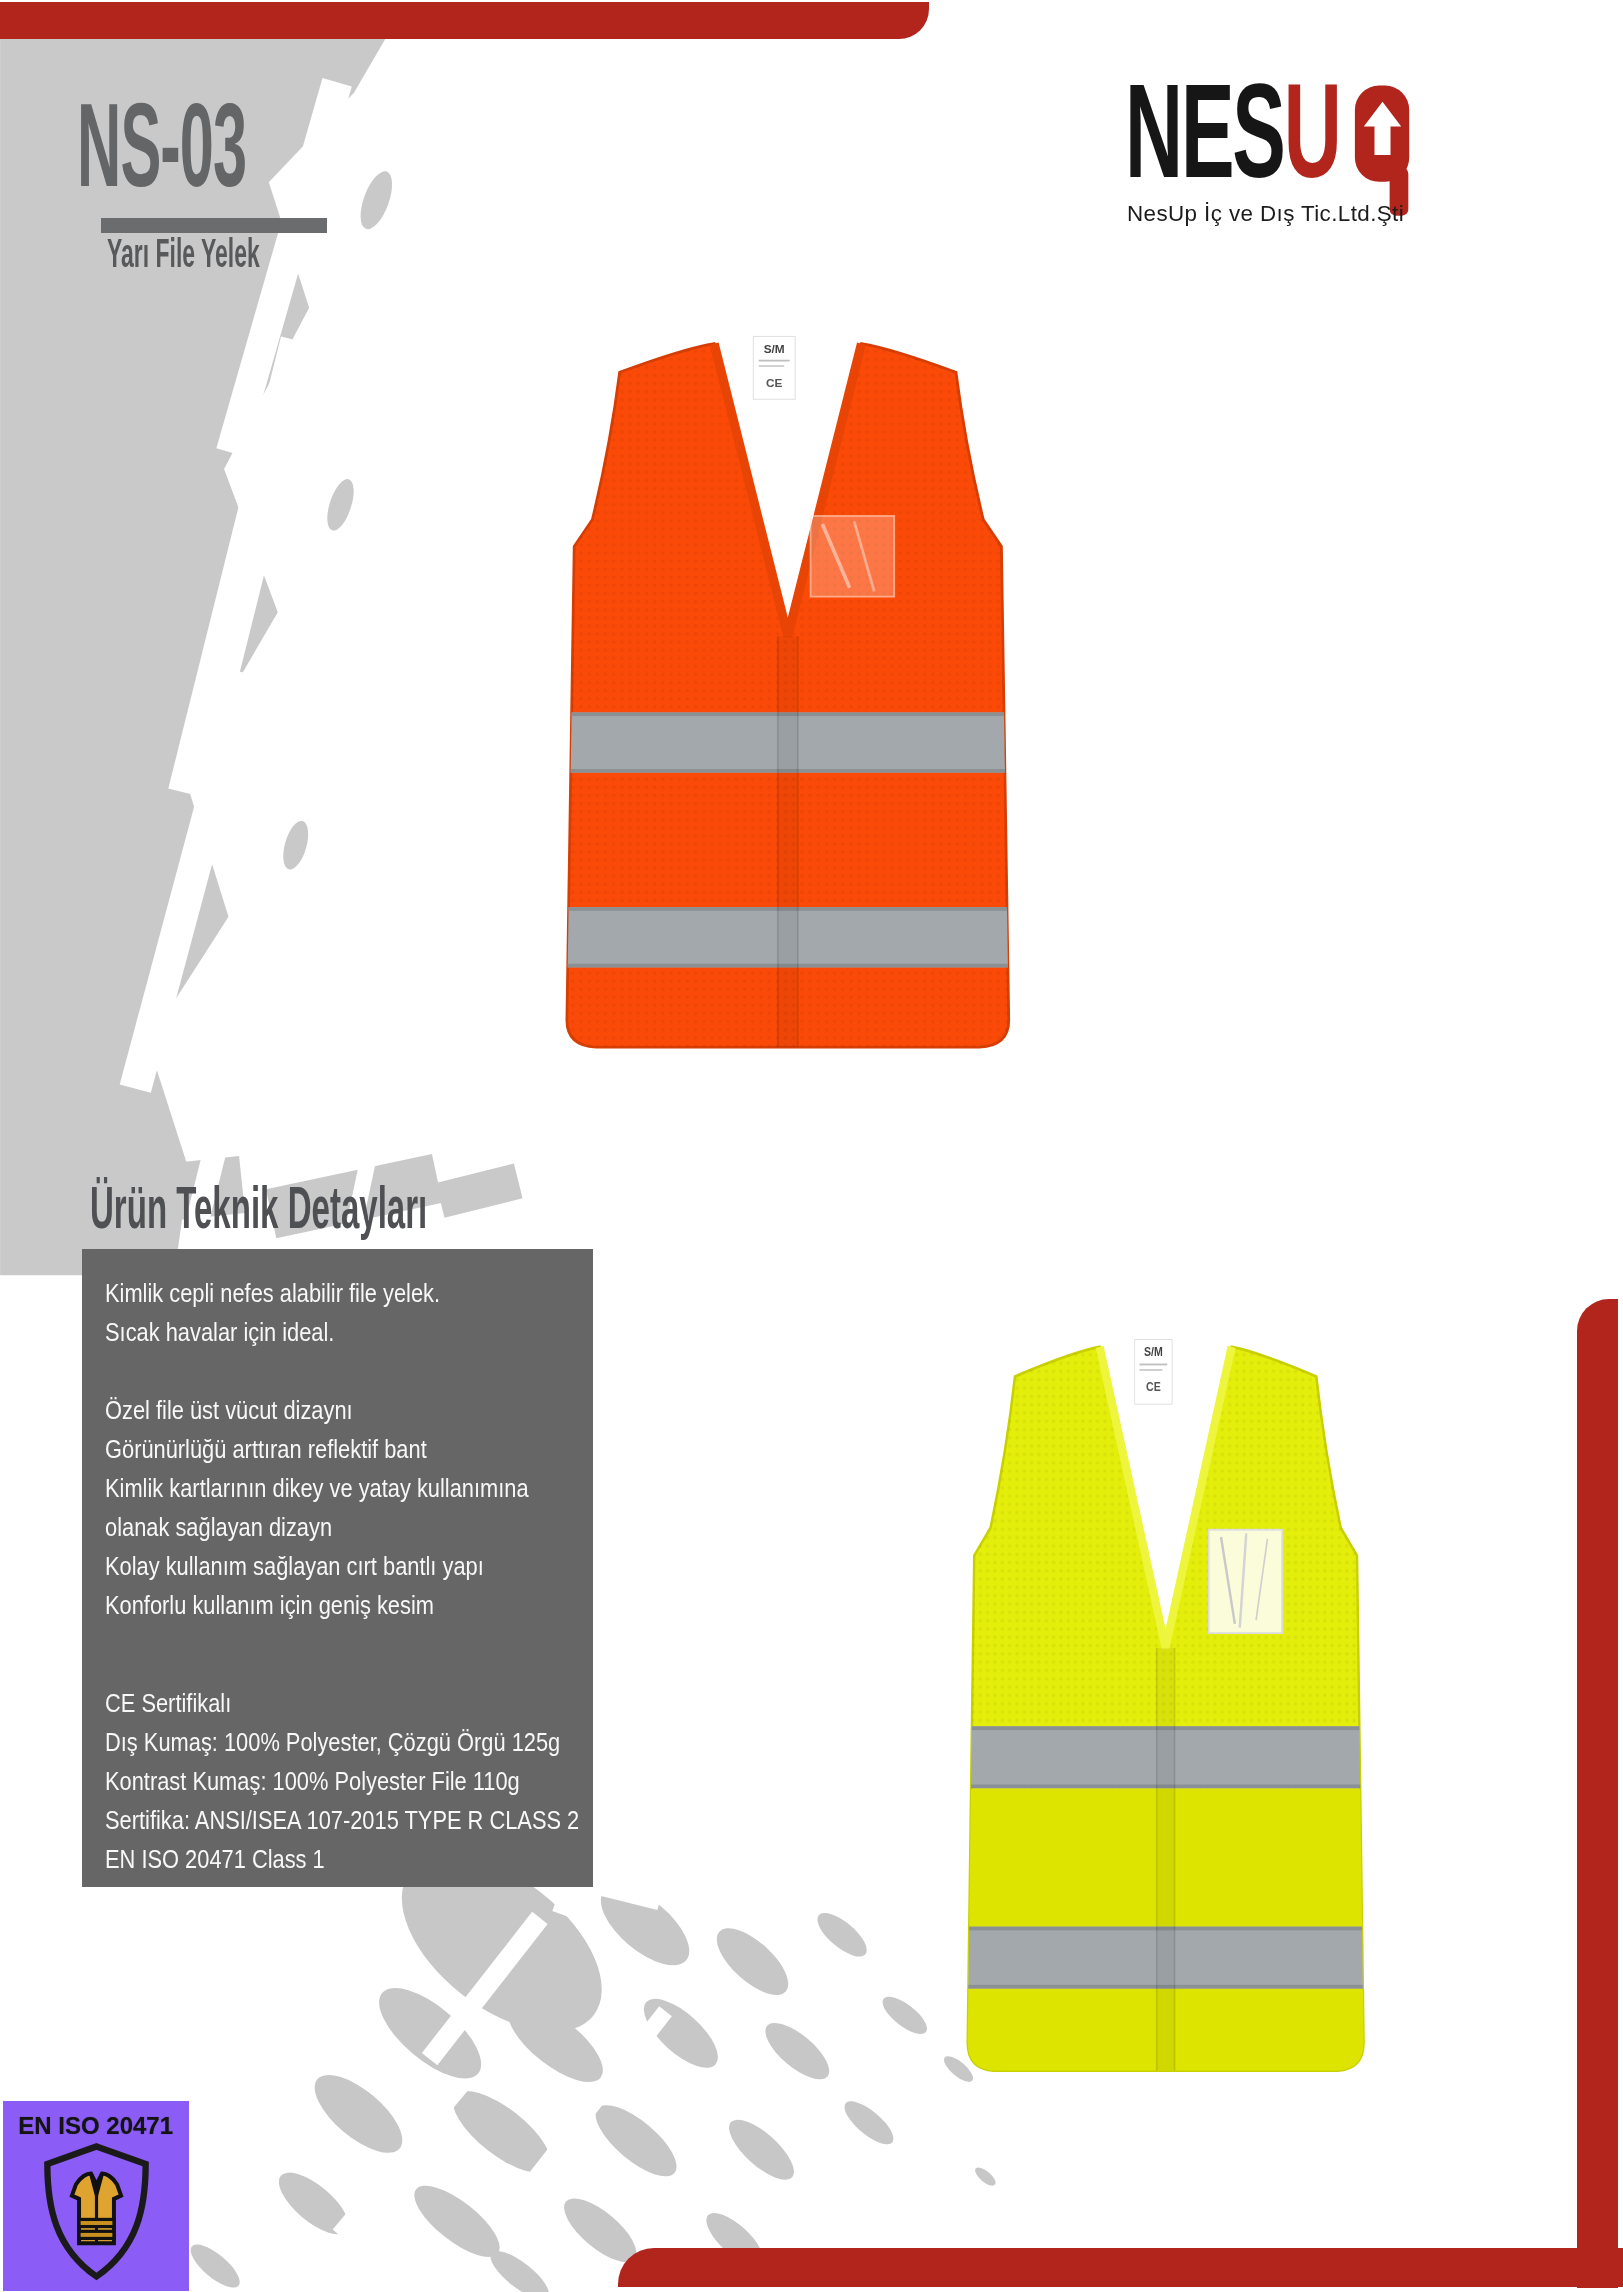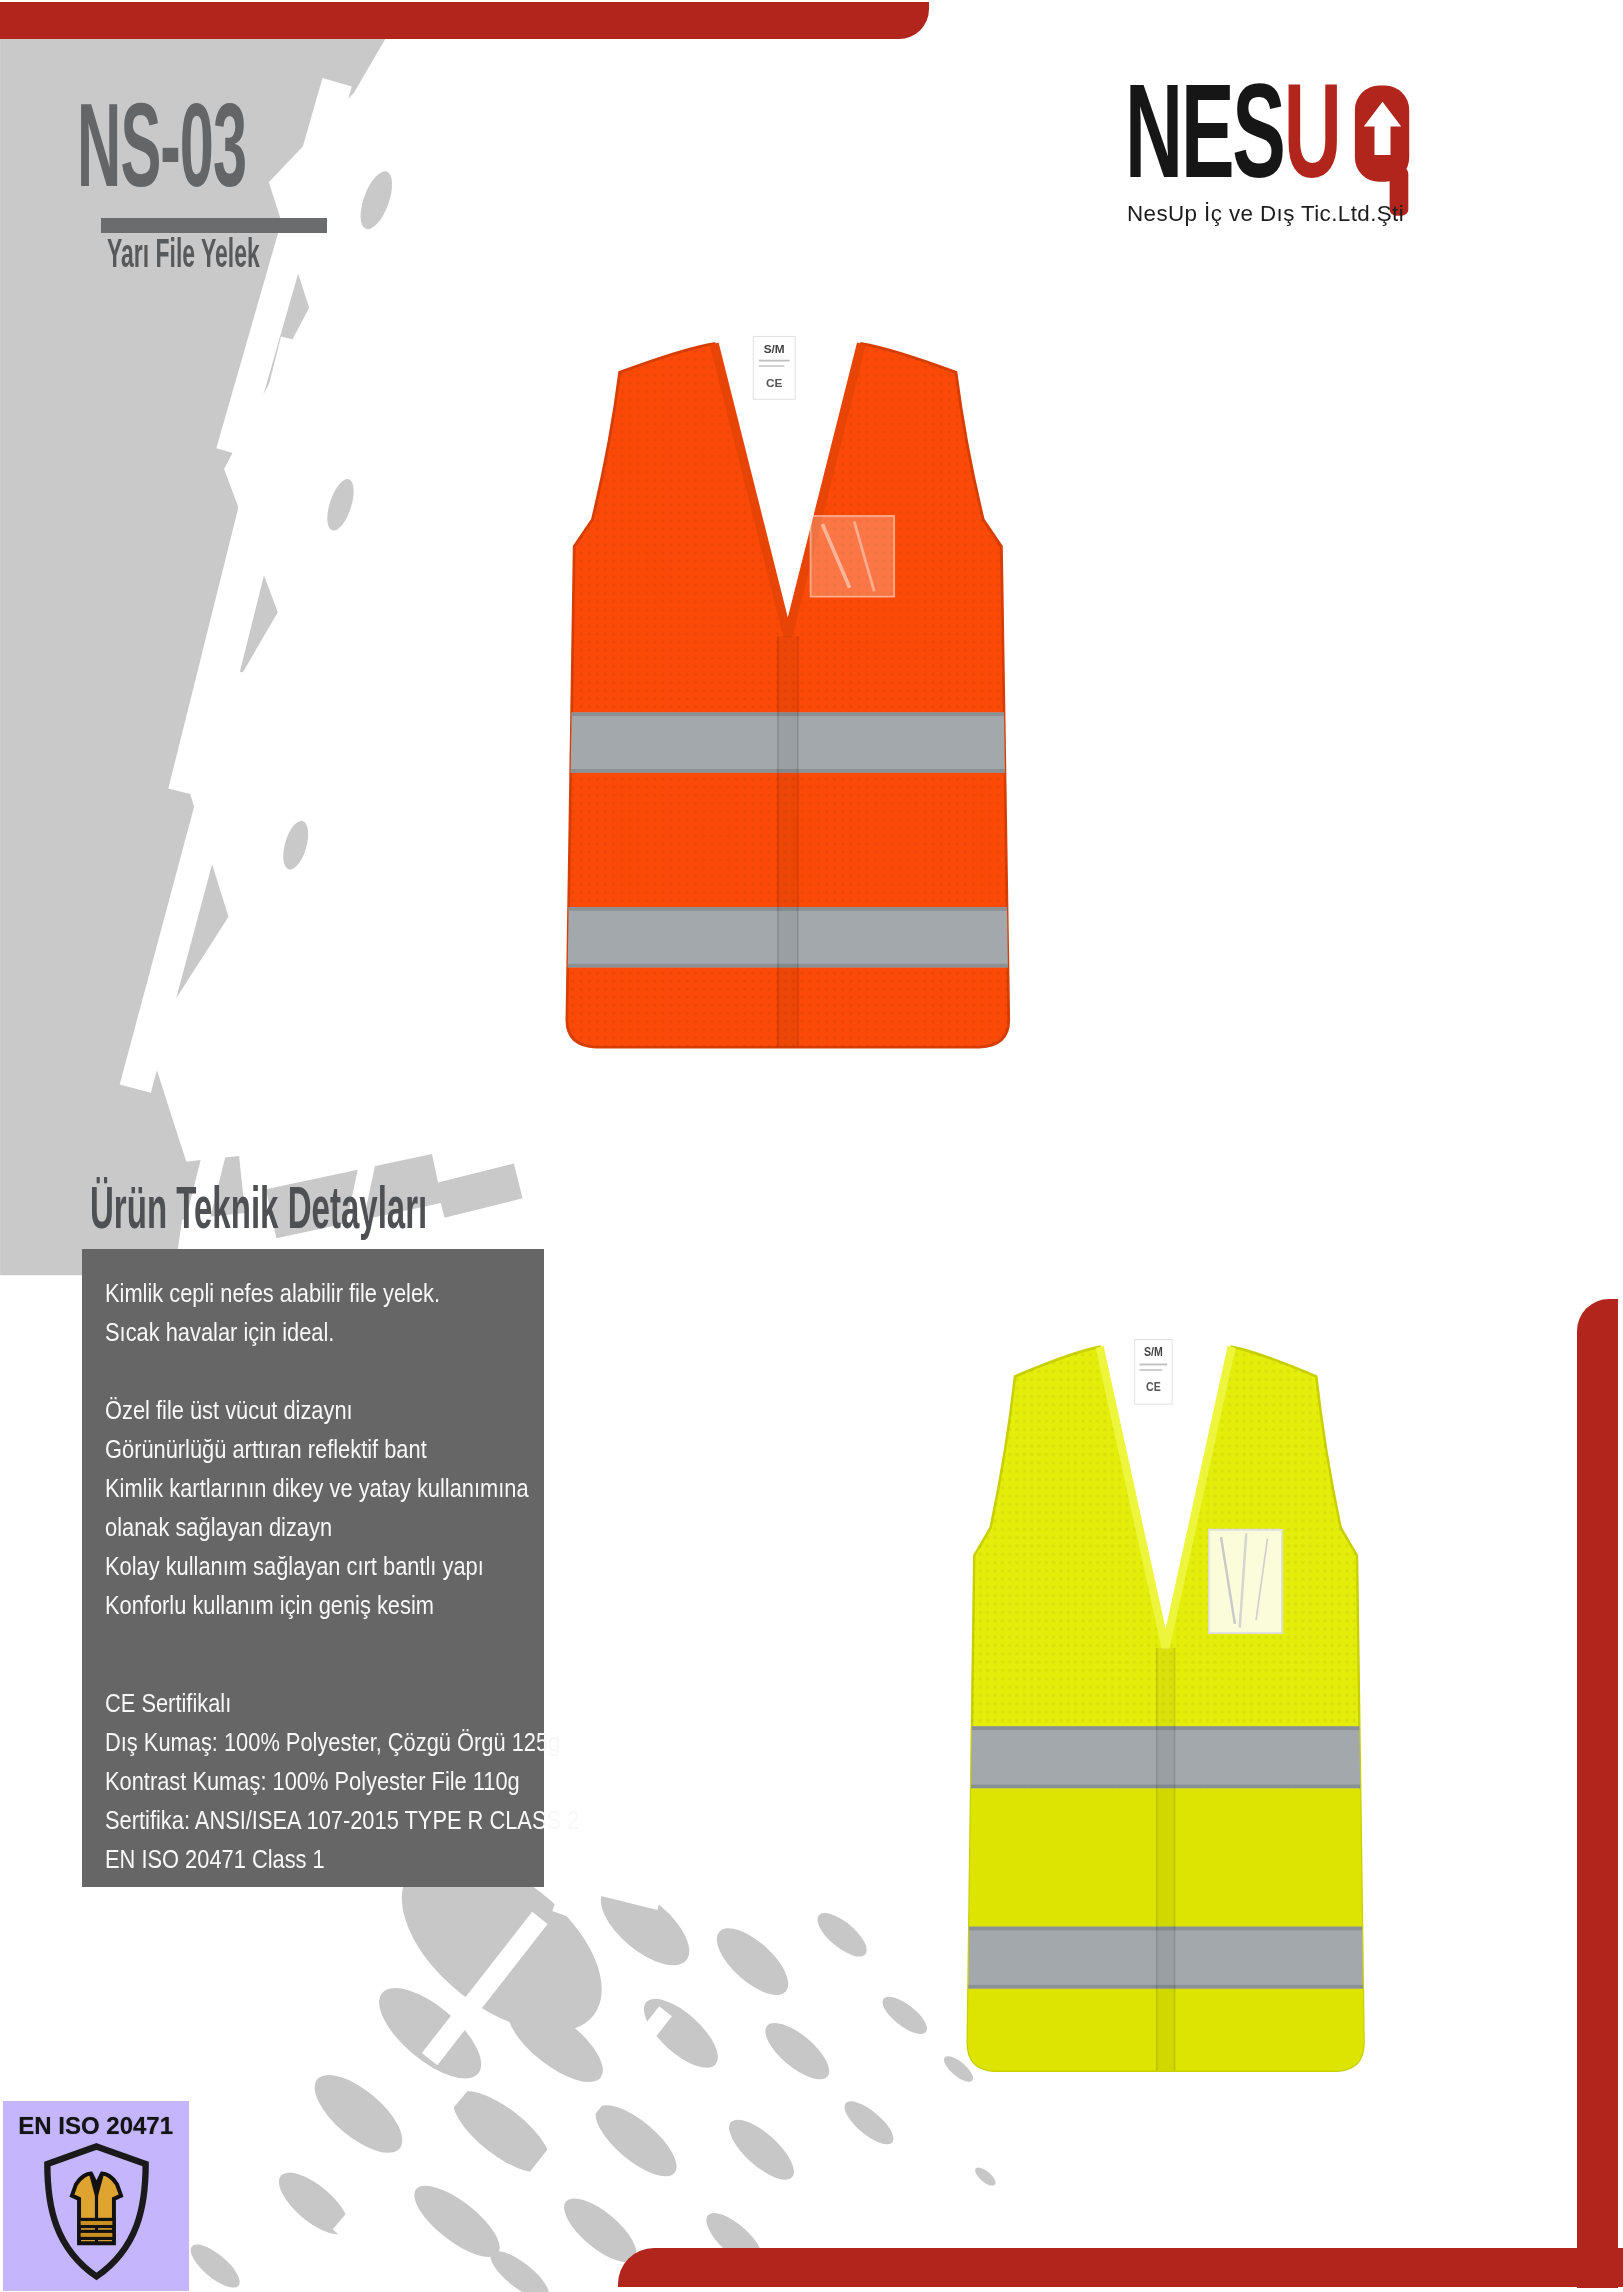--- a/index.html
+++ b/index.html
@@ -31,29 +31,29 @@
     letter-spacing:-1.8px;}
   .title-underline{left:101px; top:218px; width:226px; height:15px; background:#6B6C6E;}
   .product-name{left:107px; top:233px; font-size:41px; font-weight:bold; line-height:41px;
     color:#58595B; transform:scaleX(0.56); transform-origin:left top; white-space:nowrap;}
 
   
   .section-title{left:90px; top:1179px; font-size:59px; font-weight:900; line-height:59px;
     color:#4F5053; transform:scaleX(0.56); transform-origin:left top; white-space:nowrap;}
 
   
-  .details-panel{left:82px; top:1249px; width:462px; height:638px; background:#666666;}
+  .details-panel{left:82px; top:1249px; width:511px; height:638px; background:#666666;}
   .details-inner{position:absolute; left:23px; top:25px; transform:scaleX(0.84);
     transform-origin:left top; color:#F8F8F8; font-size:26px; line-height:39px;}
   .details-inner .line{white-space:nowrap;}
   .blk-intro{margin-bottom:39px;}
   .blk-features{margin-bottom:59px;}
 
   
-  .en-badge{left:2.7px; top:2101px; width:186px; height:190px; background:#c4b5fd;}
+  .en-badge{left:2.7px; top:2101px; width:186px; height:190px; background:#8b5cf6;}
   .en-badge-text{position:absolute; left:0; top:10.7px; width:100%; text-align:center;
     font-size:24px; font-weight:bold; color:#141414; letter-spacing:0px;
     text-shadow:0 0 0.9px rgba(20,20,20,0.55);}
   .en-badge svg{position:absolute; left:38px; top:39px;}
 
   
   .corner-slash{left:584px; top:1816px; width:85px; height:85px; background:#ffffff;
     transform:rotate(14deg);}
   .corner-slash2{left:562px; top:1856px; width:36px; height:63px; background:#ffffff;
     transform:rotate(20deg);}

